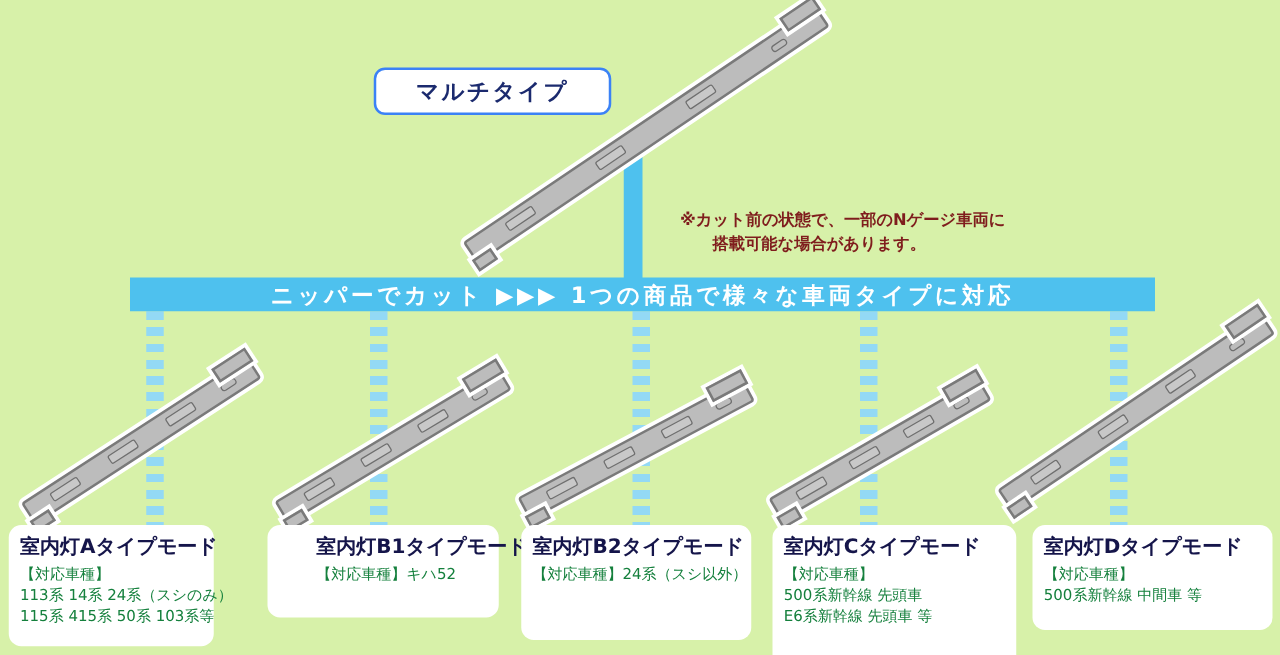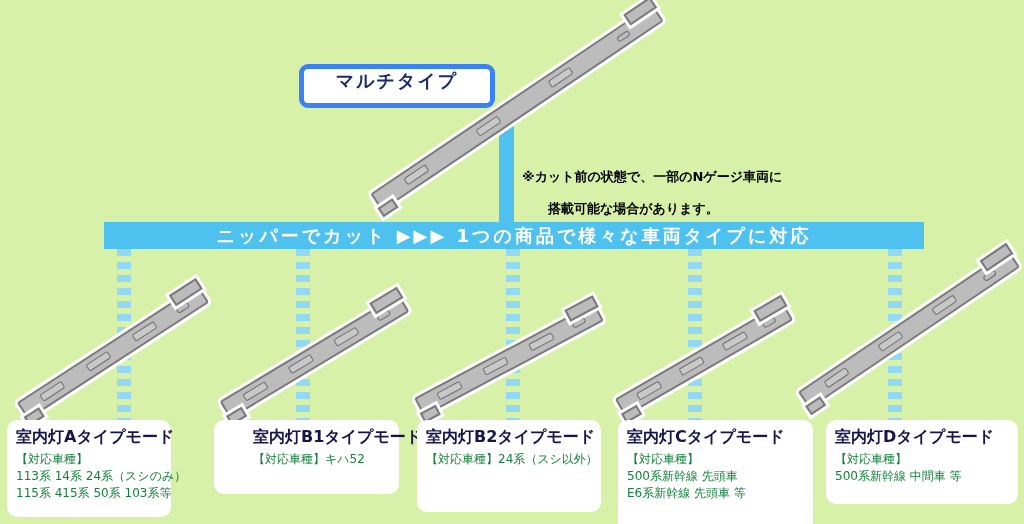--- a/index.html
+++ b/index.html
@@ -38,29 +38,29 @@
     border:1.5px solid #6f6f6f; border-radius:3px; }
 
   .strip-multi { left:347px; top:97px;  width:336px; transform:rotate(-34deg); }
   .strip-a     { left:5px;   top:342px; width:212px; transform:rotate(-33deg); }
   .strip-b1    { left:210px; top:346px; width:205px; transform:rotate(-31deg); }
   .strip-b2    { left:407px; top:349px; width:200px; transform:rotate(-28deg); }
   .strip-c     { left:607px; top:349px; width:190px; transform:rotate(-30deg); }
   .strip-d     { left:782px; top:319px; width:250px; transform:rotate(-34deg); }
 
   
-  .label-box { position:absolute; left:299px; top:64px; width:186px; height:34px;
-    background:#ffffff; border:5px solid #3b82f6; border-radius:9px;
-    display:flex; align-items:flex-start; justify-content:center; z-index:4; }
+  .label-box { position:absolute; left:299px; top:54px; width:186px; height:34px;
+    background:#ffffff; border:2px solid #3b82f6; border-radius:9px;
+    display:flex; align-items:center; justify-content:center; z-index:4; }
   .label-box span { font-size:18px; font-weight:bold; color:#1b2a6e; letter-spacing:2px; }
 
   
-  .note { position:absolute; left:522px; top:168px; z-index:3;
-    color:#000000; font-size:13px; font-weight:bold; line-height:1.45; white-space:nowrap; }
-  .note .ln2 { padding-left:26px;margin-top:13px; }
+  .note { position:absolute; left:544px; top:168px; z-index:3;
+    color:#7f1d1d; font-size:13px; font-weight:bold; line-height:1.45; white-space:nowrap; }
+  .note .ln2 { padding-left:26px; }
 
   
   .mode-box { position:absolute; top:420px; background:#ffffff; border-radius:10px;
     z-index:5; padding:7px 9px; box-sizing:border-box; }
   .mode-title { font-size:16px; font-weight:bold; color:#15154a; white-space:nowrap; margin-bottom:3px; }
   .mode-line { font-size:12px; color:#15803d; line-height:1.4; white-space:nowrap; }
   .box-a { left:7px;   width:164px; height:97px; }
   .box-b1{ left:214px; width:185px; height:74px;padding-left:39px; }
   .box-b2{ left:417px; width:184px; height:92px; }
   .box-c { left:618px; width:195px; height:116px; }

